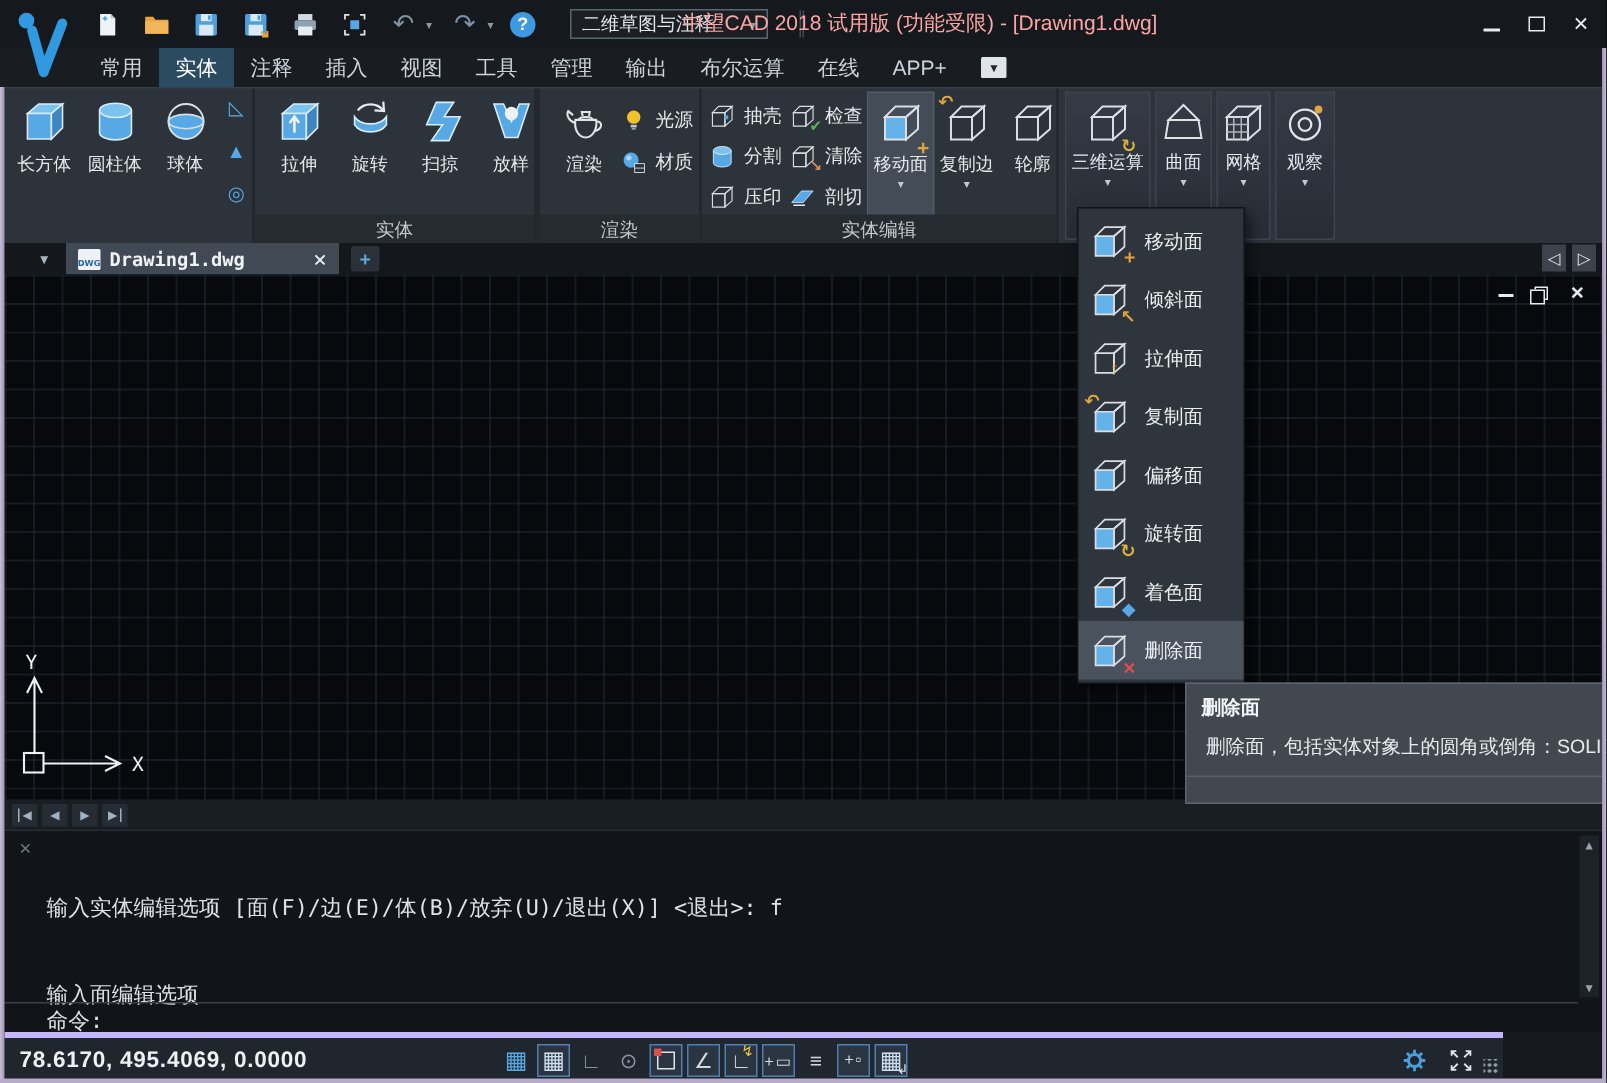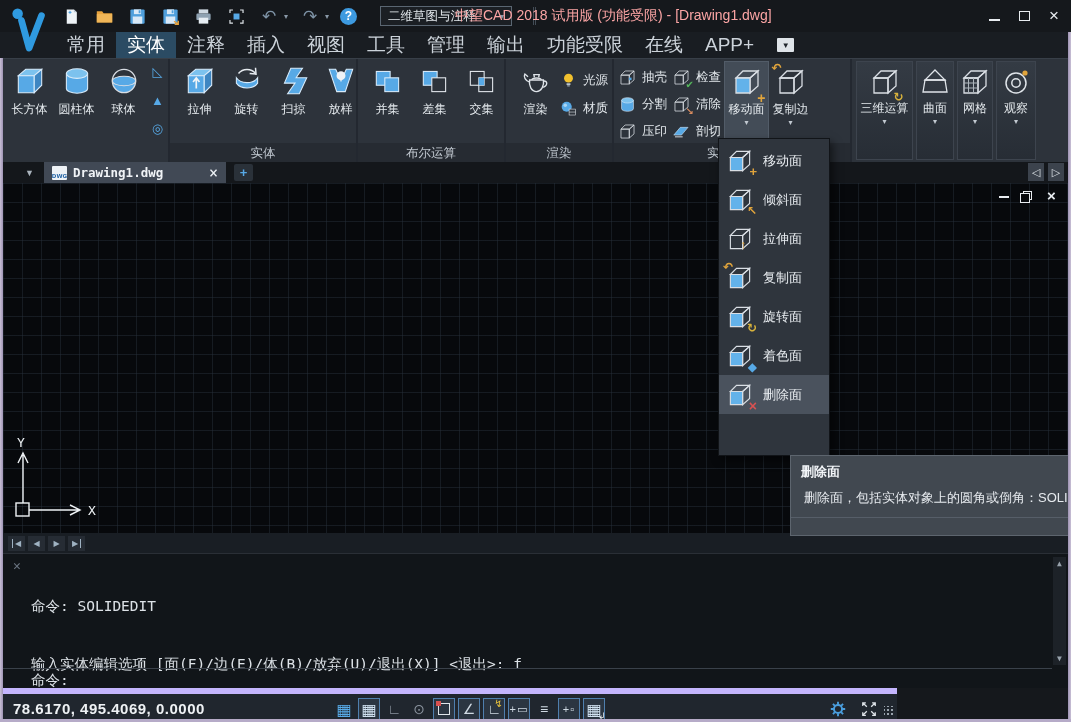--- a/index.html
+++ b/index.html
@@ -19,21 +19,21 @@
 .wsep{width:1px;height:18px;background:#434c56;margin-left:10px;box-shadow:2px 0 0 #434c56}
 .wtitle{position:absolute;left:455px;top:0;height:32px;display:flex;align-items:center;font-size:14px;color:#fca5a5;white-space:nowrap}
 .wctrl{position:absolute;right:10px;top:0;height:32px;display:flex;gap:16px;align-items:center}
 .wc{color:#e8ecf0;display:flex;align-items:center;justify-content:center;width:14px;height:14px}
 .ic-min{width:11px;height:2px;background:#e8ecf0;margin-top:8px}
 .ic-max{width:11px;height:10px;border:1.5px solid #e8ecf0}
 .ic-close{font-size:17px;line-height:14px}
 
 
 .tabrow{position:absolute;left:0;top:32px;width:100%;height:26px;background:#191d22;display:flex;align-items:center;padding-left:56px}
-.rtab{padding:0 11px;height:26px;line-height:26px;font-size:19px;color:#ccd3da;white-space:nowrap}
+.rtab{padding:0 11px;height:26px;line-height:26px;font-size:14px;color:#ccd3da;white-space:nowrap}
 .rtab.active{background:#2b4b63;color:#fff}
 .tabmore{width:17px;height:14px;background:#dfe4e9;color:#20262c;font-size:8px;display:flex;align-items:center;justify-content:center;margin-left:12px;border-radius:1px}
 
 
 .ribbon{position:absolute;left:0;top:58px;width:100%;height:104px;background:#2d333b;display:flex;border-top:1px solid #383f48}
 .rgroup{position:relative;height:104px;flex:none}
 .rlabel{position:absolute;left:0;right:0;bottom:0;height:20px;background:#262b32;color:#c2c9d1;font-size:12.5px;text-align:center;line-height:20px;overflow:hidden;white-space:nowrap}
 .rsep{width:2px;height:104px;background:#232830;flex:none}
 .rbtns{display:flex;align-items:flex-start;padding:3px 3px 0 6px;height:84px}
 .rbl{width:47px;display:flex;flex-direction:column;align-items:center;color:#e3e8ec;font-size:12px;flex:none}
@@ -104,21 +104,21 @@
 
 
 .cmd{position:absolute;left:3px;top:553px;width:1065px;height:135px;background:#111519;border-top:1px solid #2a2f36;font-family:"DejaVu Sans Mono","Liberation Mono",monospace;font-size:14.5px;color:#dde2e7}
 .cmd-close{position:absolute;left:10px;top:4px;color:#6a7480;font-size:13px}
 .hist{position:absolute;left:28px;top:4px;line-height:19.4px;white-space:pre}
 .cmd-div{position:absolute;left:0;right:16px;top:114px;border-top:1px solid #3a414a}
 .prompt{position:absolute;left:28px;top:117px;white-space:pre}
 .sbar{position:absolute;right:2px;top:3px;width:13px;height:108px;background:#1d2228;display:flex;flex-direction:column;justify-content:space-between;align-items:center;color:#98a2ac;font-size:8px;padding:2px 0}
 
 
-.status{position:absolute;left:3px;top:688px;width:894px;height:31px;background:#20262e;border-top:6px solid #c4b5fd}
+.status{position:absolute;left:3px;top:688px;width:999px;height:31px;background:#20262e;border-top:4px solid #c4b5fd}
 .coords{position:absolute;left:10px;top:6px;font-size:15px;font-weight:bold;color:#eef1f4;letter-spacing:.5px;white-space:nowrap}
 .sicons{position:absolute;left:330px;top:4px;display:flex;gap:3px;align-items:center}
 .sicon{width:22px;height:22px;display:flex;align-items:center;justify-content:center;font-size:14px;color:#cfd9e2;position:relative}
 .sicon.act{border:1px solid #4f7fae;background:#2b3541}
 .blue{color:#57a9e6;font-size:16px}
 .lite{color:#cfe0ef;font-size:16px}
 .gray{color:#8a939e}
 .osq{width:12px;height:12px;border:1.5px solid #dfe4e9;position:relative;display:block}
 .osq i{position:absolute;left:-3px;top:-3px;width:5px;height:5px;background:#d85050}
 .duc{position:relative;color:#cfd9e2}
@@ -329,21 +329,21 @@
 
   <div class="tabrow">
     <span class="rtab">常用</span>
     <span class="rtab active">实体</span>
     <span class="rtab">注释</span>
     <span class="rtab">插入</span>
     <span class="rtab">视图</span>
     <span class="rtab">工具</span>
     <span class="rtab">管理</span>
     <span class="rtab">输出</span>
-    <span class="rtab">功能受限</span>
+    <span class="rtab">布尔运算</span>
     <span class="rtab">在线</span>
     <span class="rtab">APP+</span>
     <span class="tabmore">▼</span>
   </div>
 
   <div class="ribbon">
 
     <div class="rgroup" style="width:168px">
       <div class="rbtns">
         <div class="rbl">
@@ -397,43 +397,20 @@
           <svg viewBox="0 0 32 32">
               <use href="#loft"></use>
             </svg>
           <span class="blab">放样</span>
         </div>
       </div>
       <div class="rlabel">实体</div>
     </div>
     <div class="rsep"></div>
 
-    <div class="rgroup" style="width:146px">
-      <div class="rbtns">
-        <div class="rbl">
-          <svg viewBox="0 0 32 32">
-              <use href="#union"></use>
-            </svg>
-          <span class="blab">并集</span>
-        </div>
-        <div class="rbl">
-          <svg viewBox="0 0 32 32">
-              <use href="#subtract"></use>
-            </svg>
-          <span class="blab">差集</span>
-        </div>
-        <div class="rbl">
-          <svg viewBox="0 0 32 32">
-              <use href="#intersect"></use>
-            </svg>
-          <span class="blab">交集</span>
-        </div>
-      </div>
-      <div class="rlabel">布尔运算</div>
-    </div>
     <div class="rsep"></div>
 
     <div class="rgroup" style="width:106px">
       <div class="rbtns">
         <div class="rbl">
           <svg viewBox="0 0 32 32">
               <use href="#teapot"></use>
             </svg>
           <span class="blab">渲染</span>
         </div>
@@ -524,20 +501,28 @@
         <div class="facebtn">
           <span class="iw">
               <svg viewBox="0 0 32 32">
                 <use href="#cube-w"></use>
               </svg>
               <span class="acc" style="color:#e0a43c;left:-3px;top:-2px;right:auto;bottom:auto">↶</span>
             </span>
           <span class="blab">复制边</span>
           <span class="dd">▾</span>
         </div>
+        <div class="facebtn">
+          <span class="iw">
+              <svg viewBox="0 0 32 32">
+                <use href="#cube-w"></use>
+              </svg>
+            </span>
+          <span class="blab">轮廓</span>
+        </div>
       </div>
       <div class="rlabel">实体编辑</div>
     </div>
     <div class="rsep"></div>
 
     <div class="rgroup panels" style="width:188px">
       <div class="ptile" style="width:57px">
         <span class="iw">
             <svg viewBox="0 0 32 32">
               <use href="#cube-w"></use>
@@ -637,20 +622,28 @@
       <span>拉伸面</span>
     </div>
     <div class="mitem">
       <span class="iw">
           <svg viewBox="0 0 32 32">
             <use href="#cube-f"></use>
           </svg>
           <span class="acc" style="color:#e0a43c;left:-3px;top:-3px;right:auto;bottom:auto">↶</span>
         </span>
       <span>复制面</span>
+    </div>
+    <div class="mitem">
+      <span class="iw">
+          <svg viewBox="0 0 32 32">
+            <use href="#cube-f"></use>
+          </svg>
+        </span>
+      <span>偏移面</span>
     </div>
     <div class="mitem">
       <span class="iw">
           <svg viewBox="0 0 32 32">
             <use href="#cube-f"></use>
           </svg>
           <span class="acc" style="color:#d8b23c">↻</span>
         </span>
       <span>旋转面</span>
     </div>
@@ -691,21 +684,20 @@
         <i>▶</i>
       </span>
     <span class="lnav">
         <i class="bar-r">▶</i>
       </span>
   </div>
 
   <div class="cmd">
     <span class="cmd-close">✕</span>
     <div class="hist">
-      <div>命令: SOLIDEDIT</div>
       <div>输入实体编辑选项 [面(F)/边(E)/体(B)/放弃(U)/退出(X)] &lt;退出&gt;: f</div>
       <div>输入面编辑选项</div>
       
       
       
     </div>
     <div class="sbar">
       <span>▲</span>
       <span>▼</span>
     </div>

